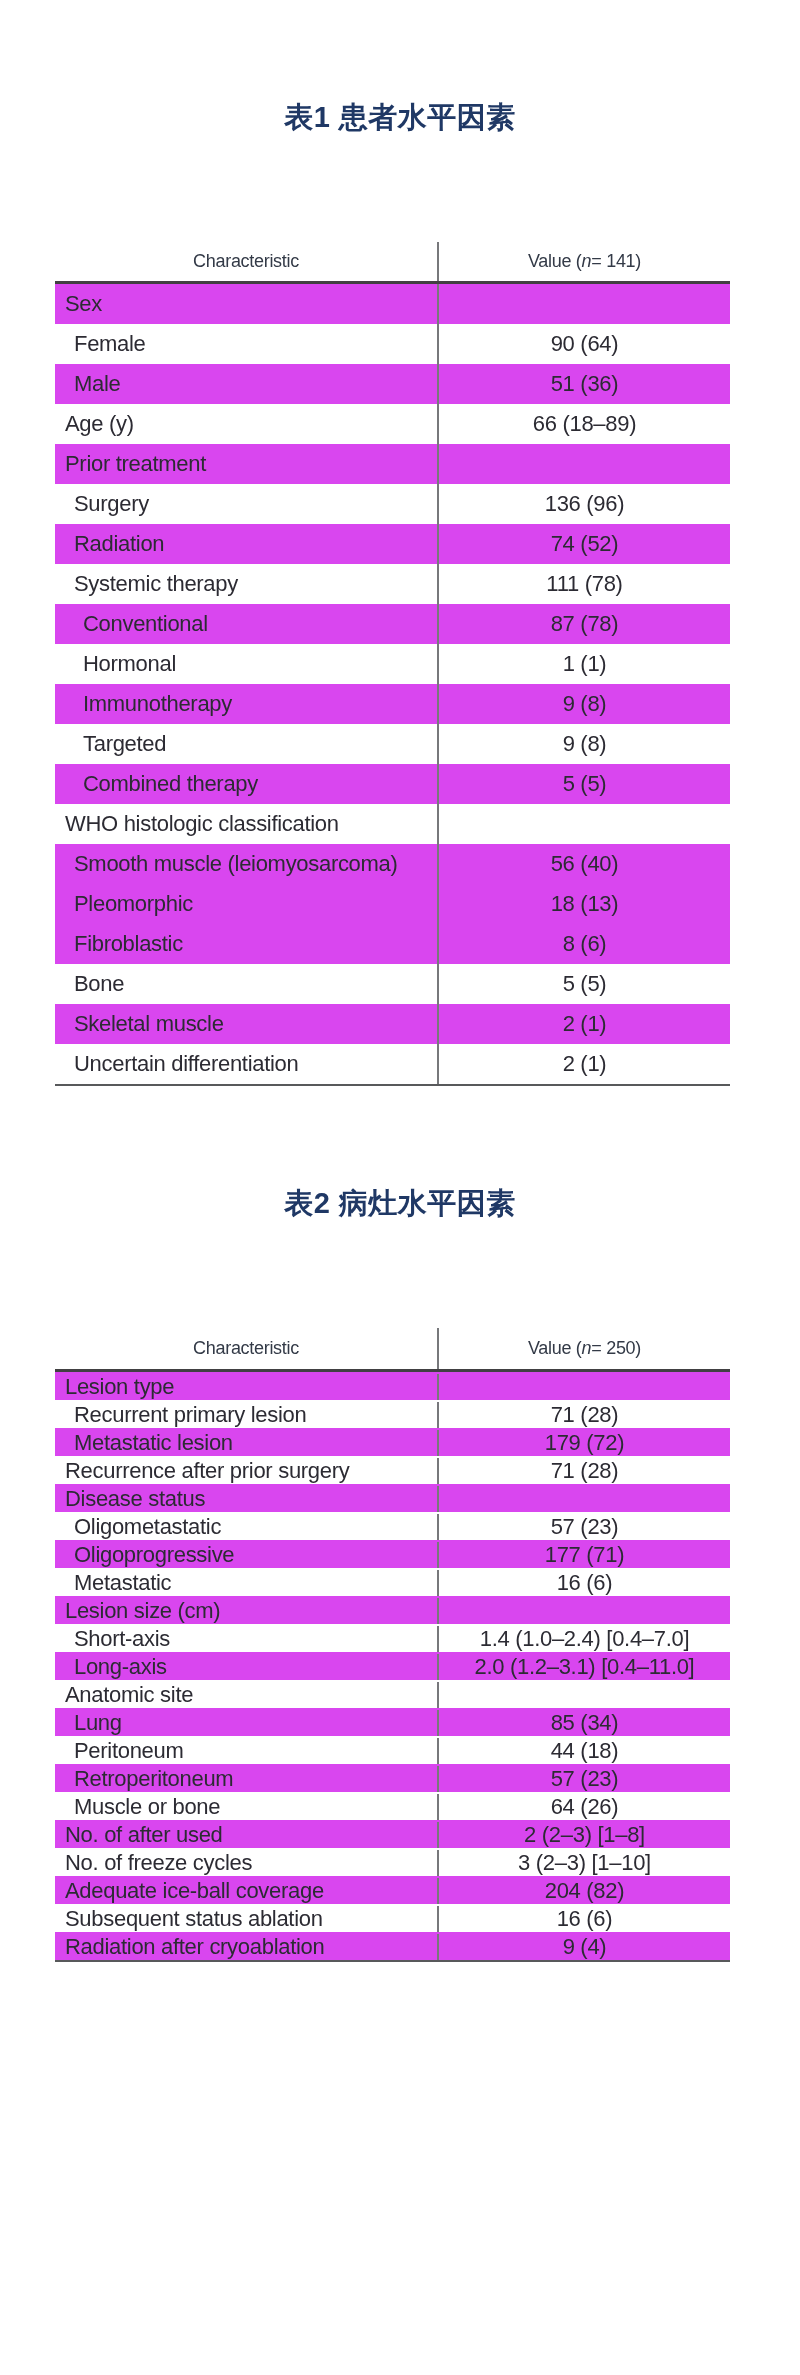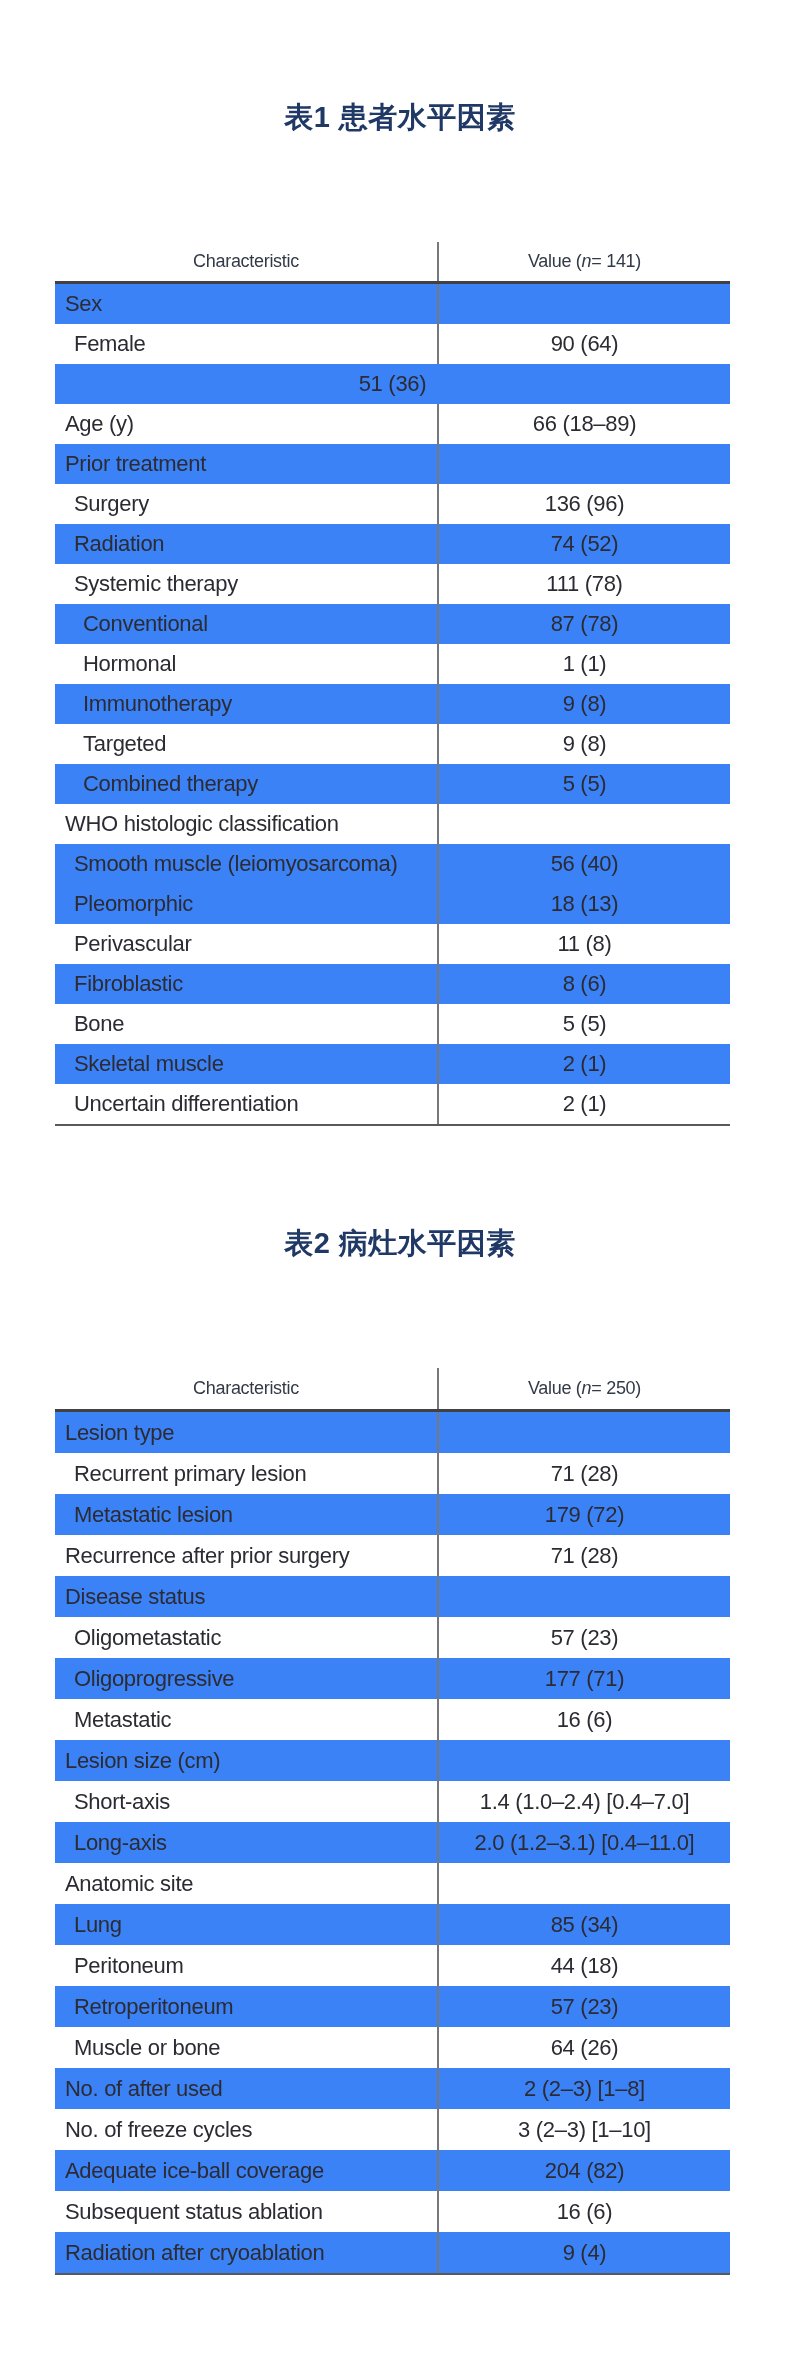--- a/index.html
+++ b/index.html
@@ -20,22 +20,22 @@
   .col1{width:384px;border-right:2px solid #77787b;box-sizing:border-box;}
   .col2{flex:1;}
   .th{
     display:flex;align-items:center;justify-content:center;
     font-size:18px;color:#333a47;letter-spacing:-0.3px;
   }
   .th .nvar{font-style:italic;}
   .tbody{border-bottom:2px solid #58595b;}
   .row{display:flex;}
   .tbl1 .row{height:40px;}
-  .tbl2 .row{height:41px;}
-  .row.cream{background:#3b82f6;}
+  .tbl2 .row{height:28px;align-items:flex-end;}
+  .row.cream{background:#d946ef;}
   .cell{
     display:flex;align-items:center;font-size:22px;color:#2c2b33;
     letter-spacing:-0.3px;box-sizing:border-box;
   }
   .label{justify-content:flex-start;}
   .label.ind0{padding-left:10px;}
   .label.ind1{padding-left:19px;}
   .label.ind2{padding-left:28px;}
   .value{justify-content:center;text-align:center;}
 </style>
@@ -60,20 +60,21 @@
     <div class="col1 cell label ind0">Sex</div>
     <div class="col2 cell value"></div>
   </div>
 
   <div class="row">
     <div class="col1 cell label ind1">Female</div>
     <div class="col2 cell value">90 (64)</div>
   </div>
 
   <div class="row cream">
+    <div class="col1 cell label ind1">Male</div>
     <div class="col2 cell value">51 (36)</div>
   </div>
 
   <div class="row">
     <div class="col1 cell label ind0">Age (y)</div>
     <div class="col2 cell value">66 (18–89)</div>
   </div>
 
   <div class="row cream">
     <div class="col1 cell label ind0">Prior treatment</div>
@@ -129,24 +130,20 @@
     <div class="col1 cell label ind1">Smooth muscle (leiomyosarcoma)</div>
     <div class="col2 cell value">56 (40)</div>
   </div>
 
 
   <div class="row cream">
     <div class="col1 cell label ind1">Pleomorphic</div>
     <div class="col2 cell value">18 (13)</div>
   </div>
 
-  <div class="row">
-    <div class="col1 cell label ind1">Perivascular</div>
-    <div class="col2 cell value">11 (8)</div>
-  </div>
 
   <div class="row cream">
     <div class="col1 cell label ind1">Fibroblastic</div>
     <div class="col2 cell value">8 (6)</div>
   </div>
 
   <div class="row">
     <div class="col1 cell label ind1">Bone</div>
     <div class="col2 cell value">5 (5)</div>
   </div>

